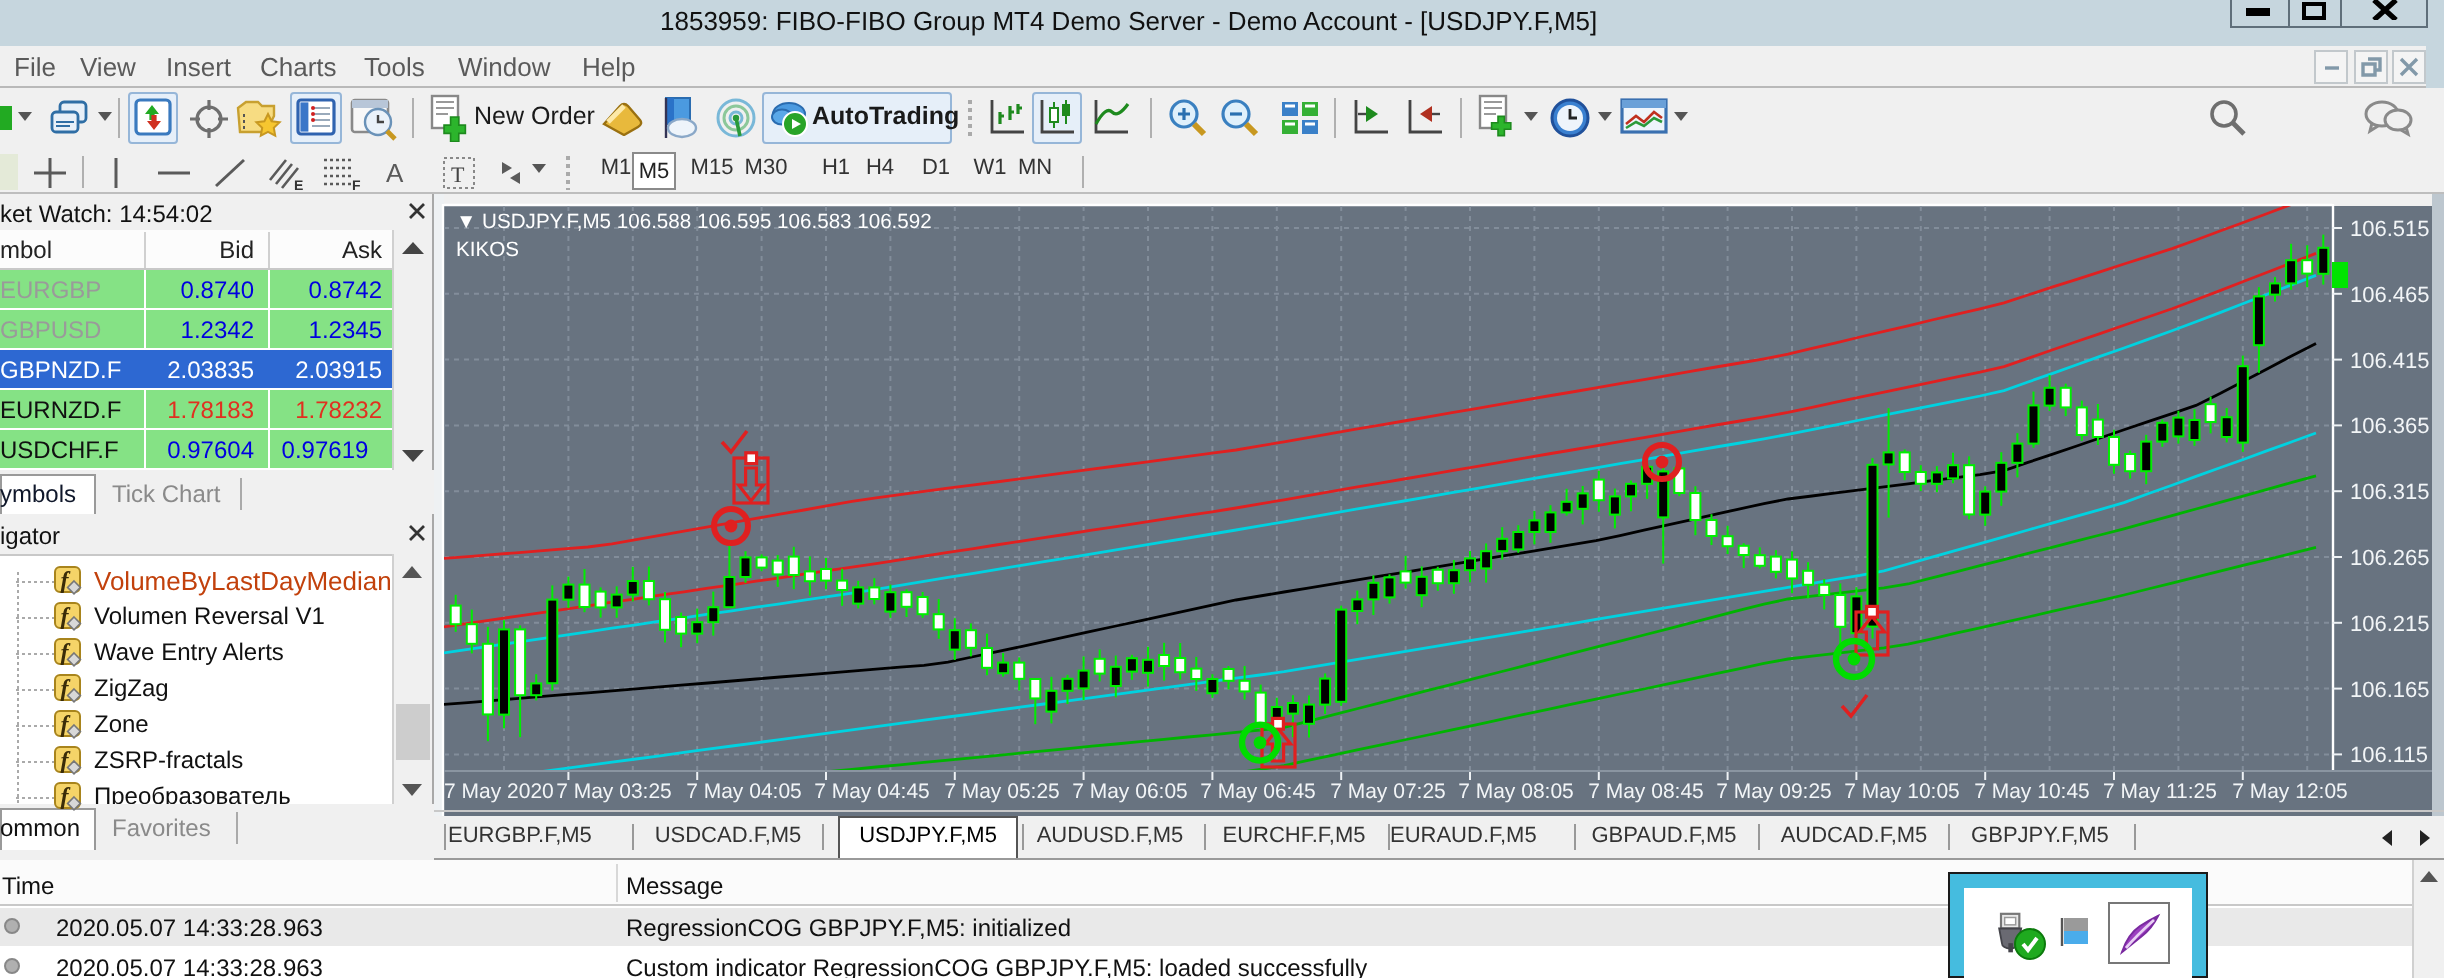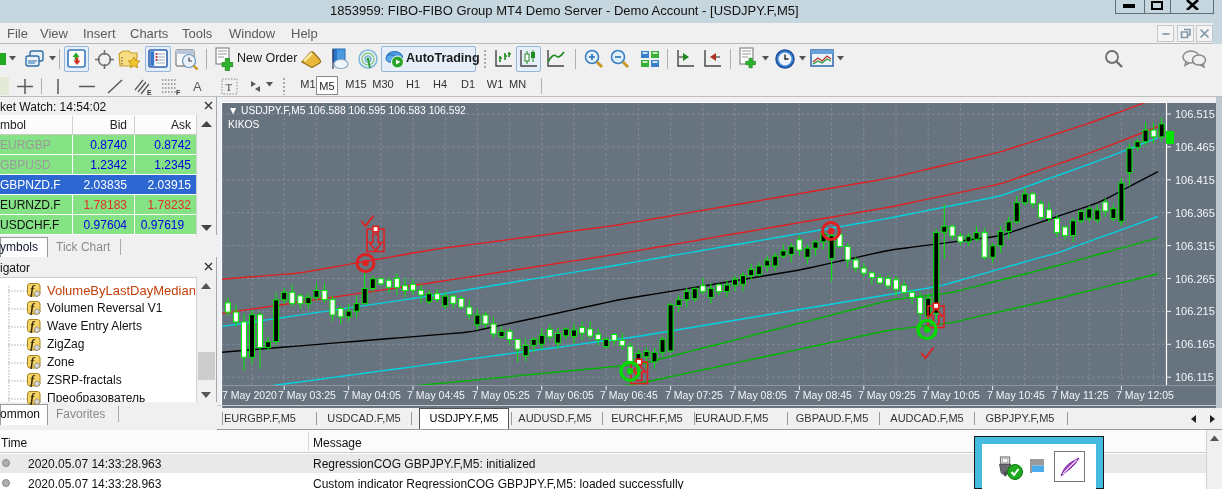--- a/index.html
+++ b/index.html
@@ -241,21 +241,21 @@
 <svg style="position:absolute;left:266px;top:82px;z-index:1" width="8" height="6" viewBox="0 0 8 6">
     <path d="M0,0 h7 l-3.5,4.5 z" fill="#555"></path>
   </svg>
 <svg style="position:absolute;left:281px;top:77px;z-index:1" width="6" height="19" viewBox="0 0 6 19">
     <path d="M3,1 v17" stroke="#aaa" stroke-width="2" stroke-dasharray="2,2"></path>
   </svg>
 <div class="abs" style="left:296px;top:78px;width:24px;font-size:11px;color:#333;text-align:center">M1</div>
 <div class="abs" style="left:316px;top:76px;width:22px;height:19px;background:#fff;border:1px solid #8a8a8a;font-size:11px;color:#222;text-align:center;line-height:18px">M5</div>
 <div class="abs" style="left:344px;top:78px;width:24px;font-size:11px;color:#333;text-align:center">M15</div>
 <div class="abs" style="left:371px;top:78px;width:24px;font-size:11px;color:#333;text-align:center">M30</div>
-<div class="abs" style="left:401px;top:78px;width:24px;font-size:11px;color:#333;text-align:center">H1</div>
+<div class="abs" style="left:401px;top:78px;width:24px;font-size:11px;color:#333;text-align:right">H1</div>
 <div class="abs" style="left:428px;top:78px;width:24px;font-size:11px;color:#333;text-align:center">H4</div>
 <div class="abs" style="left:456px;top:78px;width:24px;font-size:11px;color:#333;text-align:center">D1</div>
 <div class="abs" style="left:483px;top:78px;width:24px;font-size:11px;color:#333;text-align:center">W1</div>
 <div class="abs" style="left:509px;top:78px;width:24px;font-size:11px;color:#333;">MN</div>
 <div class="sep2" style="left:541px"></div>
 <div class="abs" style="left:0;top:97px;width:217px;height:160px;background:#f0f0f0;border-right:1px solid #a8a8a8"></div>
 <div class="abs" style="left:0px;top:100px;font-size:12px;color:#111">ket Watch: 14:54:02</div>
 <svg style="position:absolute;left:204px;top:101px;z-index:1" width="10" height="10" viewBox="0 0 10 10">
     <path d="M1,1 l7,7 M8,1 l-7,7" stroke="#333" stroke-width="1.4"></path>
   </svg>

